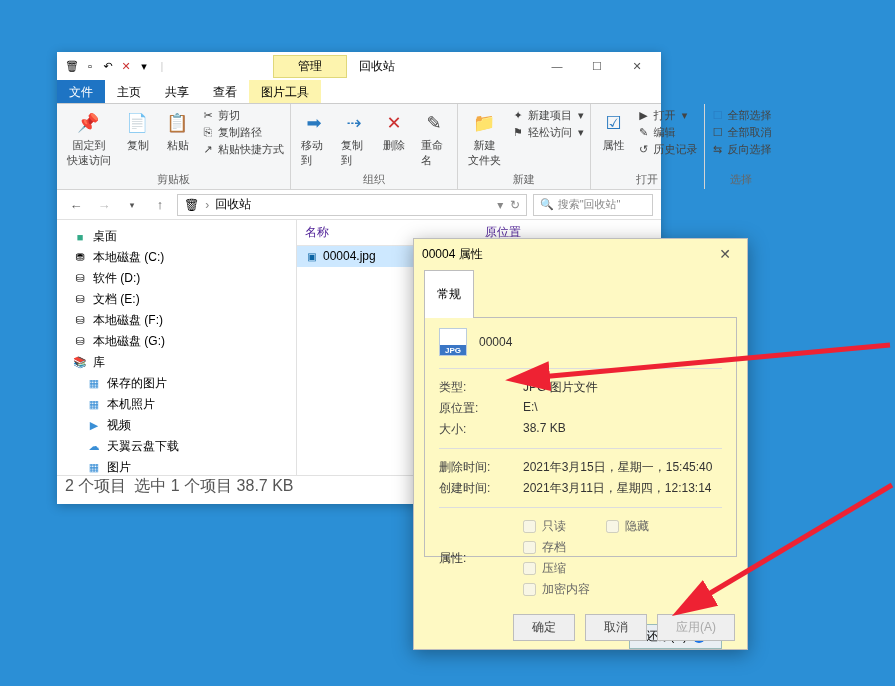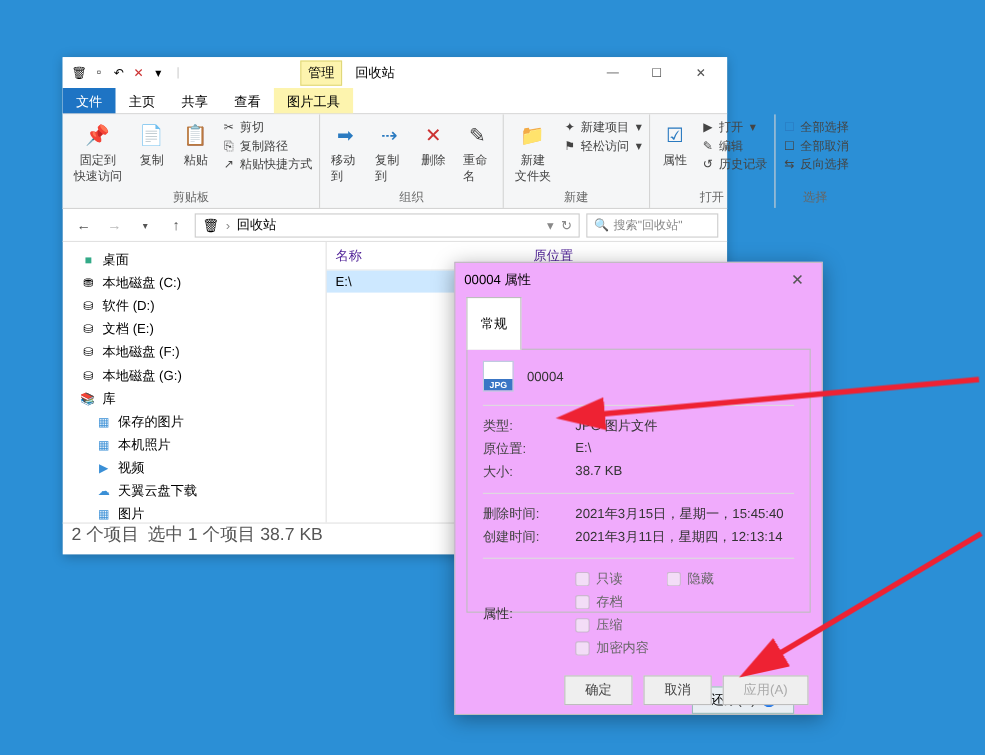--- a/index.html
+++ b/index.html
@@ -9,21 +9,21 @@
 .explorer {
   position: absolute; left: 57px; top: 52px; width: 604px; height: 452px;
   background: #fff; box-shadow: 0 2px 10px rgba(0,0,0,0.25);
 }
 .titlebar {
   height: 28px; display: flex; align-items: center; justify-content: space-between;
   background: #fff; padding: 0 4px; font-size: 11px;
 }
 .titlebar-left { display: flex; align-items: center; gap: 4px; padding-left: 4px;}
 .qat-icon { width: 14px; height: 14px; display:inline-flex; align-items:center; justify-content:center; font-size:11px; }
-.tool-tab { background:#fdf4ae; border:1px solid #e0d87a; padding:2px 6px; font-size:12px; margin-left: 100px;}
+.tool-tab { background:#fdf4ae; border:1px solid #e0d87a; padding:2px 24px; font-size:12px; margin-left: 100px;}
 .title-text { padding: 2px 8px; font-size: 12px; }
 .titctrl { display:flex; gap:0; }
 .titctrl div { width: 40px; height: 24px; display:flex; align-items:center; justify-content:center; font-size:11px; color:#555;}
 .tabstrip { height: 24px; display: flex; background:#fff; border-bottom:1px solid #ccc; }
 .tab { padding: 4px 12px; font-size: 12px; }
 .tab.active { background:#1e74c4; color:#fff; }
 .tooltab { background:#fdf4ae; }
 .ribbon { height: 86px; background:#f5f6f7; border-bottom:1px solid #d4d4d4; display:flex; font-size:11px; color:#444; }
 .ribbon-group { border-right:1px solid #d4d4d4; padding:4px 6px 2px; display:flex; flex-direction:column; justify-content:space-between; height:100%; }
 .ribbon-group-label { text-align:center; font-size:11px; color:#666; padding-top:2px; }
@@ -52,21 +52,21 @@
 .list-row { display:flex; align-items:center; }
 .list-row.selected { background:#cde8ff; }
 .list-row div { padding:3px 8px; }
 .list-row .ico { display:inline-flex; width:14px; height:14px; align-items:center; justify-content:center; margin-right:4px; font-size:10px; color:#0a64a4; }
 
 .statusbar { height: 22px; border-top:1px solid #e1e1e1; font-size:16px; color:#555; display:flex; align-items:center; padding:0 8px; gap:8px;}
 
 
 .props {
   position: absolute; left: 413px; top: 238px; width: 335px; height: 412px;
-  background:#f0abfc; box-shadow:0 4px 18px rgba(0,0,0,0.35); border:1px solid #bdbdbd;
+  background:#fef9c3; box-shadow:0 4px 18px rgba(0,0,0,0.35); border:1px solid #bdbdbd;
 }
 .props-title { height:30px; display:flex; align-items:center; justify-content:space-between; padding:0 8px; font-size:12px;}
 .tabbar { display:flex; padding: 0 10px; font-size:12px; }
 .tabbar .ptab { border:1px solid #bdbdbd; border-bottom:none; background:#fff; padding:15px 12px; position:relative; top:1px;}
 .tabpage { margin:0 10px; border:1px solid #bdbdbd; padding:10px 14px; height:240px; font-size:12px; color:#333; }
 .file-row { display:flex; align-items:center; gap:12px; margin-bottom:12px; }
 .jpg-ico { width:28px; height:28px; border:1px solid #bcd; display:flex; align-items:flex-end; justify-content:center; font-size:8px; background:linear-gradient(#fff 60%, #3a76c5 60%); color:#fff; font-weight:bold;}
 .kv { display:flex; gap: 28px; padding:2px 0; }
 .kv .k { width: 56px; color:#444;}
 .sep { border-top:1px solid #ddd; margin:8px 0; }
@@ -297,20 +297,21 @@
         </div>
 
     </div>
 
     <div class="listview">
       <div class="list-header">
         <div class="col-name">名称</div>
         <div class="col-orig">原位置</div>
       </div>
       <div class="list-row selected">
+        <div class="col-name"><span class="ico">▣</span><span>00004.jpg</span></div>
         <div class="col-orig">E:\</div>
       </div>
       <div class="list-row">
         <div class="col-orig"></div>
       </div>
     </div>
   </div>
 
   <div class="statusbar">
     <span>2 个项目</span>

